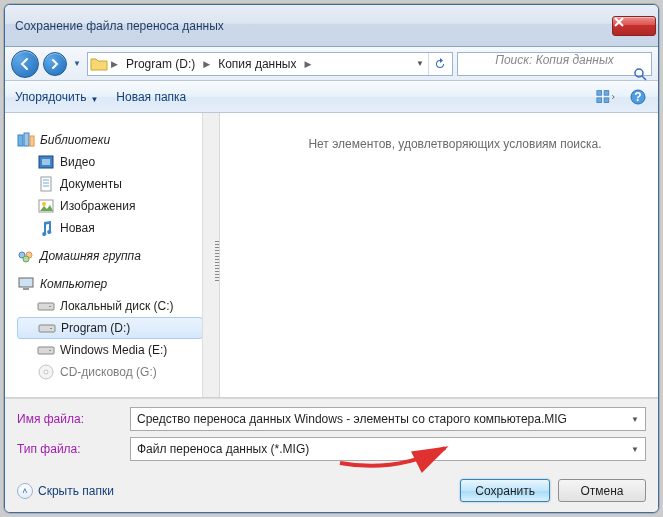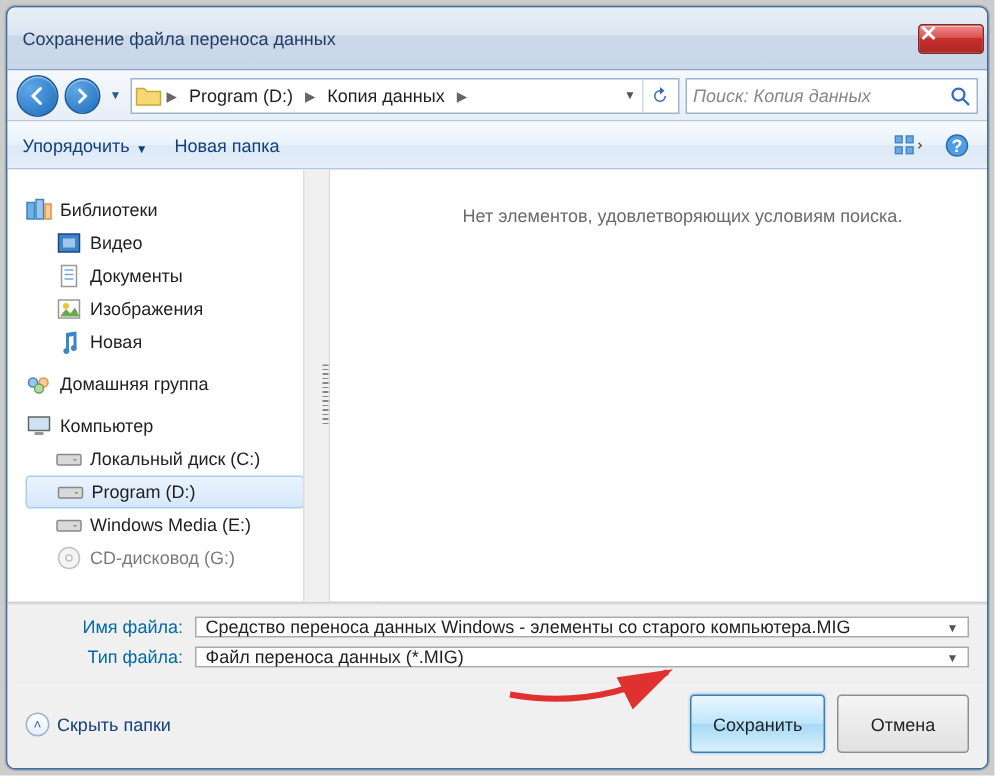--- a/index.html
+++ b/index.html
@@ -55,21 +55,21 @@
   padding: 0 2px;
 }
 .addr .folder-ico { width: 18px; height: 16px; display:flex; align-items:center; }
 .addr .crumb { padding: 0 5px; color: #1f1f1f; white-space: nowrap; }
 .addr .sep { color: #666; font-size: 9px; padding:0 3px; }
 .addr .refresh { width: 22px; height: 22px; border-left: 1px solid #cfd9e7; display:flex; align-items:center; justify-content:center; color:#316ac5; }
 .addr .dd { width:16px; display:flex; align-items:center; justify-content:center; color:#555; font-size:8px; }
 .search {
   width: 195px; height: 24px; background: #fff;
   border: 1px solid #9cb4d1; display: flex; align-items: center;
-  padding: 0 4px; color: #888; font-style: italic;
+  padding: 0 4px; color: #888; font-style: italic; flex-direction: column;
 }
 .search .mag { margin-left:auto; color:#316ac5; font-style:normal; }
 
 .toolbar {
   height: 32px;
   background: linear-gradient(to bottom, #f8fbfe, #e8f1fa 50%, #dce9f7 51%, #e5eef9);
   border-bottom: 1px solid #b8c7dc;
   display: flex; align-items: center; padding: 0 10px; gap: 18px;
 }
 .tool { color: #13407a; display:flex; align-items:flex-end; gap:4px; }
@@ -82,51 +82,51 @@
   width: 215px; background:#fff;
   border-right: 1px solid #d8d8d8;
   padding: 10px 0 5px 12px;
   overflow: hidden;
   position:relative;
 }
 .tree::-webkit-scrollbar { width:17px; }
 .tree-scroll { position:absolute; right:0; top:0; bottom:0; width:17px; background:#f0f0f0; border-left:1px solid #ddd; }
 .tree-grip { position:absolute; right:-1px; top:45%; width:5px; height:40px; background:repeating-linear-gradient(#888 0 1px, transparent 1px 3px); }
 .tnode { display:flex; align-items:center; gap:5px; height:22px; padding:2px 4px 2px 0; color:#1f1f1f; white-space:nowrap; cursor:default; }
-.tnode.root { font-weight:normal; margin-top:6px; }
+.tnode.root { font-weight:normal; margin-top:6px;font-style:italic; }
 .tnode.child { padding-left: 20px; }
 .tnode.sel { background:linear-gradient(#eaf3fe,#d6e8fc); border:1px solid #a8cdf0; border-radius:3px; margin-right:16px;}
 .tico { width:18px; height:16px; display:flex; align-items:center; justify-content:center; }
 
 .content {
   flex:1; background:#fff; padding: 24px 10px; text-align:center; color:#6a6a6a;margin-left:32px;
 }
 
 .bottom {
   background: #f0f0f0;
   padding: 8px 12px 6px 12px;
   border-top: 1px solid #dcdcdc;
 }
 .field-row { display:flex; align-items:center; gap:8px; margin-bottom:6px; }
-.field-row label { width:105px; text-align:right; color:#0369a1; }
+.field-row label { width:105px; text-align:left; color:#a21caf; }
 .field-row .combo {
-  flex:1; height:14px; background:#fff; border:1px solid #a9a9a9;
+  flex:1; height:24px; background:#fff; border:1px solid #a9a9a9;
   display:flex; align-items:center; padding:0 6px; color:#1f1f1f;
 }
 .field-row .combo .dd { margin-left:auto; font-size:8px; color:#555; }
 
 .footer {
   background:#f0f0f0; padding: 6px 12px 10px 12px;
   display:flex; align-items:center;
 }
 .hide-link { display:flex; align-items:center; gap:5px; color:#13407a; }
 .hide-link .chev { width:16px; height:16px; border:1px solid #9cb4d1; border-radius:50%; display:flex; align-items:center; justify-content:center; font-size:9px; color:#316ac5; background:linear-gradient(#fff,#e5eef9); }
 .btns { margin-left:auto; display:flex; gap:8px; }
 .btn {
-  min-width: 88px; height:39px; padding:0 14px;
+  min-width: 88px; height:23px; padding:0 14px;
   background: linear-gradient(#f5f5f5,#e1e1e1);
   border:1px solid #8e8e8e; border-radius:3px;
   display:flex; align-items:center; justify-content:center; color:#1f1f1f;
 }
 .btn.primary {
   background: linear-gradient(#eaf6fd,#bee6fd 50%,#a7d9f5 51%,#d9f0fc);
   border:1px solid #3c7fb1;
   box-shadow: 0 0 2px #6fb7e9;
 }
 

